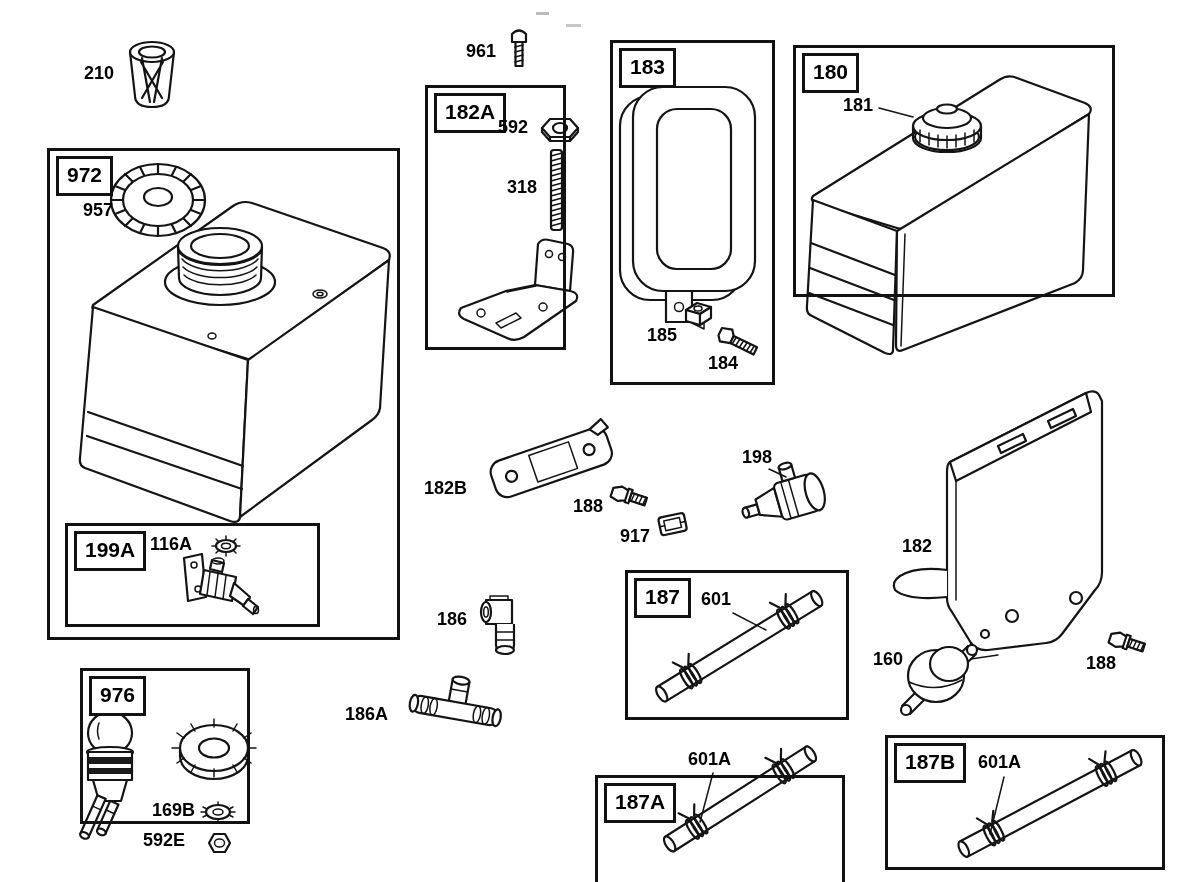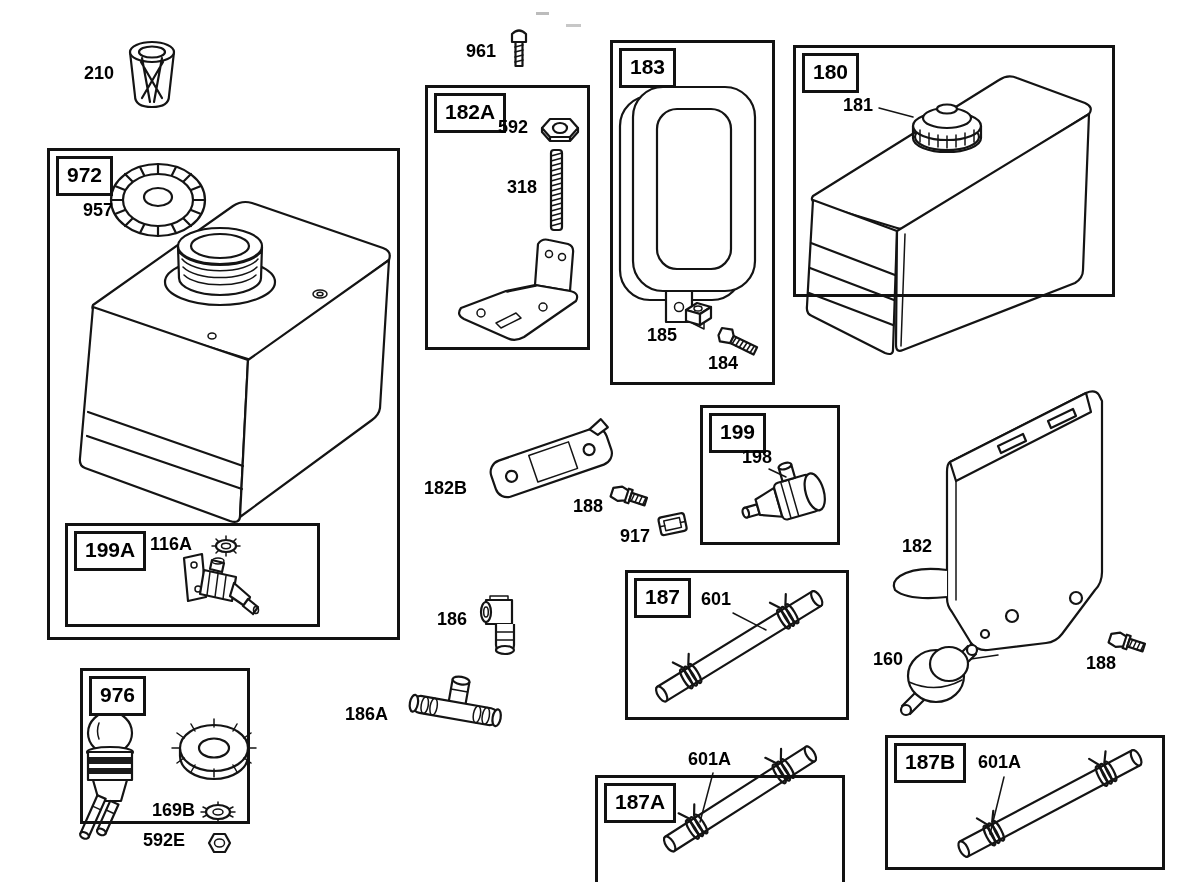--- a/index.html
+++ b/index.html
@@ -331,31 +331,28 @@
 
   <div class="gbox" style="left:47px;top:148px;width:353px;height:492px">
     <div class="gtag">972</div>
   </div>
   <div class="gbox" style="left:65px;top:523px;width:255px;height:104px">
     <div class="gtag">199A</div>
   </div>
   <div class="gbox" style="left:80px;top:668px;width:170px;height:156px">
     <div class="gtag">976</div>
   </div>
-  <div class="gbox" style="left:425px;top:85px;width:165px;height:265px">
+  <div class="gbox" style="left:425px;top:85px;width:141px;height:265px">
     <div class="gtag">182A</div>
   </div>
   <div class="gbox" style="left:610px;top:40px;width:165px;height:345px">
     <div class="gtag">183</div>
   </div>
   <div class="gbox" style="left:793px;top:45px;width:322px;height:252px">
     <div class="gtag">180</div>
-  </div>
-  <div class="gbox" style="left:700px;top:405px;width:140px;height:140px">
-    <div class="gtag">199</div>
   </div>
   <div class="gbox" style="left:625px;top:570px;width:224px;height:150px">
     <div class="gtag">187</div>
   </div>
   <div class="gbox" style="left:595px;top:775px;width:250px;height:138px">
     <div class="gtag">187A</div>
   </div>
   <div class="gbox" style="left:885px;top:735px;width:280px;height:135px">
     <div class="gtag">187B</div>
   </div>

